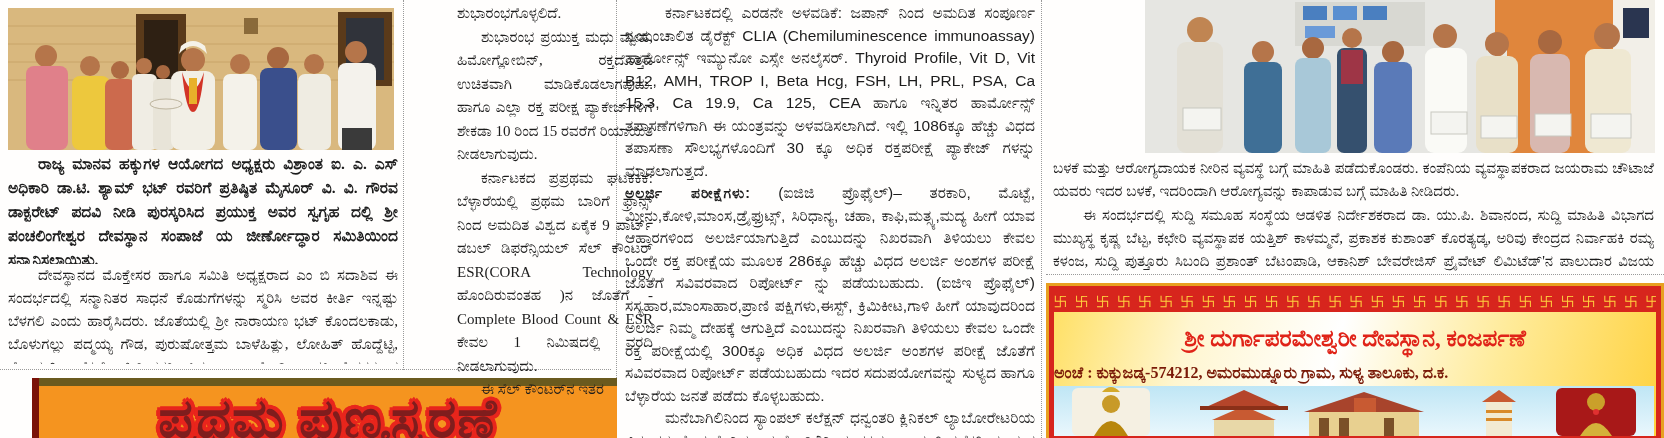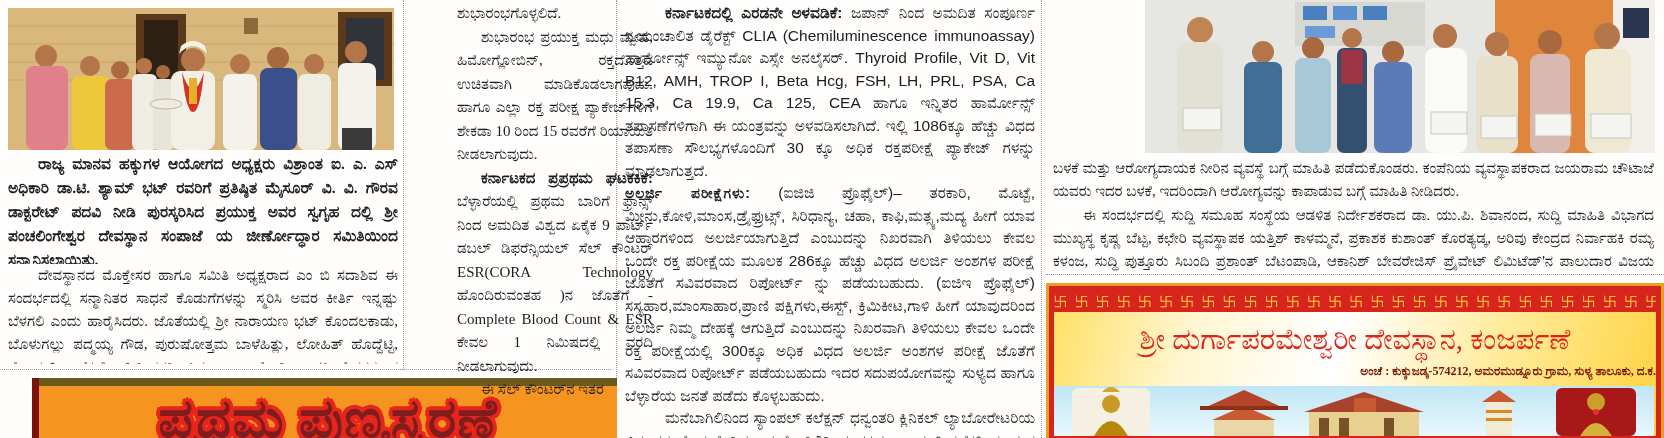--- a/index.html
+++ b/index.html
@@ -19,44 +19,44 @@
           border-left:7px solid #7a1208;}
   #banner .topstrip{position:absolute;left:0;top:0;width:100%;height:8px;background:#6a5a1e;}
   #banner .btxt{position:absolute;left:0;top:10px;width:100%;text-align:center;
      font-size:54px;font-weight:bold;color:#7f1d1d;letter-spacing:1px;
      text-shadow:-3px -3px 0 #e8251c,3px -3px 0 #e8251c,-3px 3px 0 #e8251c,3px 3px 0 #e8251c,
                  0 -4px 0 #e8251c,0 4px 0 #e8251c,-4px 0 0 #e8251c,4px 0 0 #e8251c;}
   
   #col2{left:413px;top:2px;width:196px;height:436px;font-size:15px;line-height:23.5px;overflow:hidden;margin-left:44px;}
   #col2 p{margin:0;text-indent:24px;}
   #col2 p.noindent{text-indent:0;}
-  .leadbold{font-weight:bold;}
+  .leadbold{font-weight:normal;}
   
   #col3{left:625px;top:2px;width:410px;height:436px;font-family:"Liberation Sans",sans-serif;
         font-size:15.5px;line-height:22.5px;overflow:hidden;}
   #col3 p{margin:0;text-indent:40px;}
   .h-big{font-weight:bold;font-size:14px;letter-spacing:1px;}
   
   #col4side{left:1052px;top:4px;width:88px;height:266px;font-size:15px;line-height:24.5px;overflow:hidden;}
   #photo2{left:1145px;top:0px;width:510px;height:153px;background:#e6e6e2;overflow:hidden;}
   #col4main{left:1052px;top:156px;width:603px;height:116px;font-size:15px;line-height:23px;overflow:hidden;}
   #col4main p{margin:1px;}
   #col4main p.ind{text-indent:30px;}
   
   #ad{left:1046px;top:283px;width:612px;height:155px;border:3px solid #e8a020;background:#fff7df;overflow:hidden;}
   #ad .redframe{position:absolute;inset:0;border:5px solid #d7251d;}
   #ad .swband{position:absolute;left:5px;top:5px;right:5px;height:21px;background:#d7251d;
       color:#ffd23f;font-size:13px;line-height:21px;white-space:nowrap;overflow:hidden;
       text-align:center;letter-spacing:2px;font-family:"DejaVu Sans",sans-serif;}
   #ad .adbody{position:absolute;left:5px;top:26px;right:5px;bottom:5px;
       background:linear-gradient(105deg,#ffe066 0%,#fff6d0 22%,#ffffff 46%,#ffeb9a 72%,#ffd23f 100%);}
   #ad .adtitle{position:absolute;left:0;top:8px;width:100%;text-align:center;color:#e02318;
-      font-weight:normal;font-size:29px;line-height:38px;}
-  #ad .adaddr{position:absolute;left:0;top:52px;width:100%;text-align:right;color:#7a1a08;
-      font-weight:bold;font-size:12px;}
+      font-weight:bold;font-size:23px;line-height:38px;}
+  #ad .adaddr{position:absolute;left:0;top:52px;width:100%;text-align:left;color:#7a1a08;
+      font-weight:bold;font-size:16px;}
   #ad .adstrip{position:absolute;left:0;bottom:0;width:100%;height:50px;}
 </style>
 </head>
 <body>
 
 <div id="page">
 
   <div class="abs" id="photo1">
     <svg width="386" height="142" xmlns="http://www.w3.org/2000/svg">
       <rect width="386" height="142" fill="#d9b87e"></rect>

